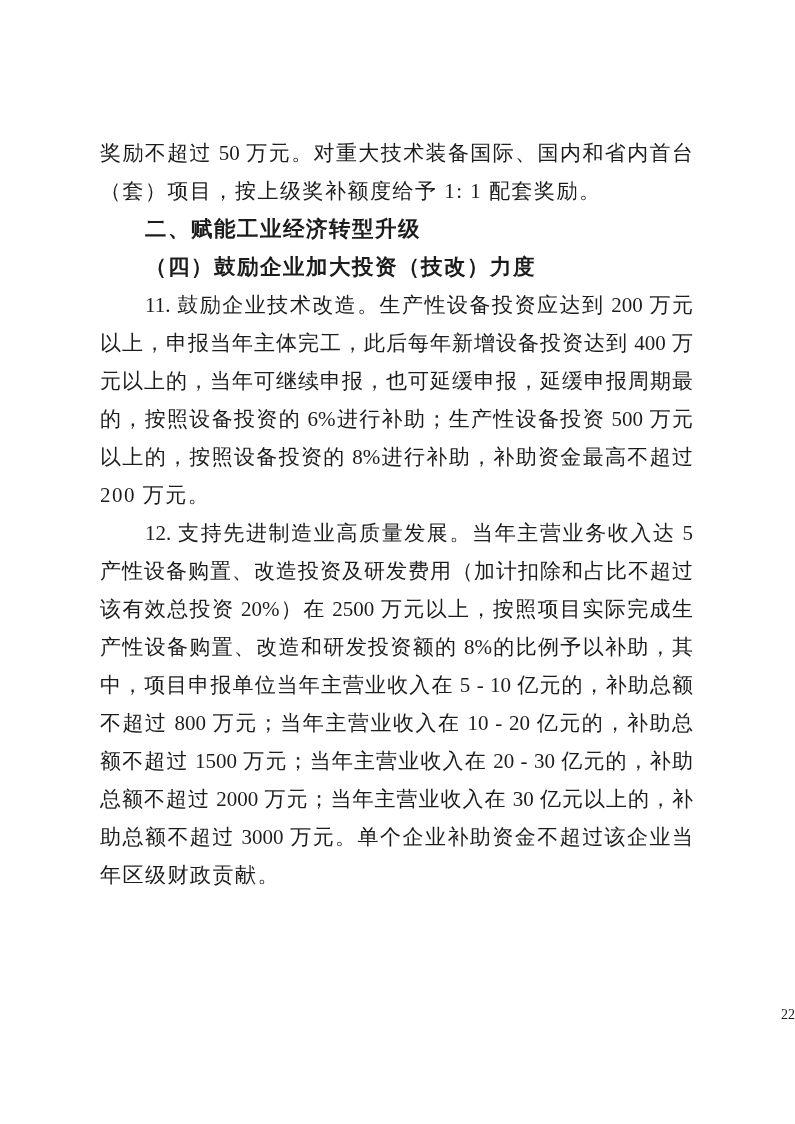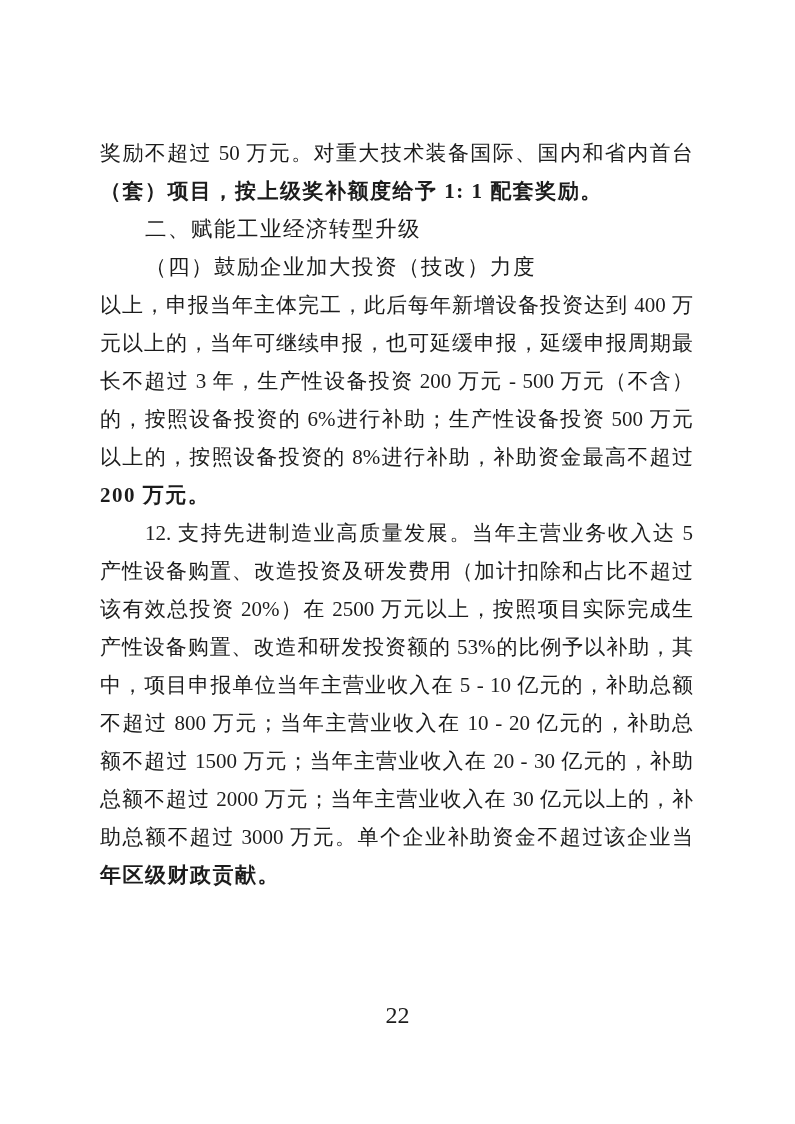--- a/index.html
+++ b/index.html
@@ -26,59 +26,58 @@
     font-size: 21px;
     color: #1c1c1c;
   }
   .justify {
     text-align: justify;
     text-align-last: justify;
   }
   .end {
     text-align: left;
     letter-spacing: 1.5px;
-    font-weight: bold;
   }
   .indent { padding-left: 45px; }
   .heading {
     font-family: "Liberation Sans", "DejaVu Sans", sans-serif;
-    font-weight: 400;
+    font-weight: 700;
     font-size: 21.5px;
     letter-spacing: 1.5px;
     text-align: left;
   }
   .page-number {
     position: absolute;
     left: 0; top: 1001px;
     width: 795px;
-    text-align: center;
-    font-size: 24px;
+    text-align: right;
+    font-size: 14px;
     line-height: 28px;
     color: #1c1c1c;
   }
 </style>
 </head>
 <body>
 
 <div class="page">
   <div class="content">
     <div class="line justify">奖励不超过 50 万元。对重大技术装备国际、国内和省内首台</div>
     <div class="line end">（套）项目，按上级奖补额度给予 1: 1 配套奖励。</div>
     <div class="line heading indent">二、赋能工业经济转型升级</div>
     <div class="line heading indent">（四）鼓励企业加大投资（技改）力度</div>
+    <div class="line justify indent">11. 鼓励企业技术改造。生产性设备投资应达到 200 万元</div>
     <div class="line justify">以上，申报当年主体完工，此后每年新增设备投资达到 400 万</div>
     <div class="line justify">元以上的，当年可继续申报，也可延缓申报，延缓申报周期最</div>
-    <div class="line justify">长不超过 3 年，生产性设备投资 200 万元 - 500 万元（不含）</div>
     <div class="line justify">的，按照设备投资的 6%进行补助；生产性设备投资 500 万元</div>
     <div class="line justify">以上的，按照设备投资的 8%进行补助，补助资金最高不超过</div>
     <div class="line end">200 万元。</div>
     <div class="line justify indent">12. 支持先进制造业高质量发展。当年主营业务收入达 5</div>
     <div class="line justify">产性设备购置、改造投资及研发费用（加计扣除和占比不超过</div>
     <div class="line justify">该有效总投资 20%）在 2500 万元以上，按照项目实际完成生</div>
-    <div class="line justify">产性设备购置、改造和研发投资额的 53%的比例予以补助，其</div>
+    <div class="line justify">产性设备购置、改造和研发投资额的 8%的比例予以补助，其</div>
     <div class="line justify">中，项目申报单位当年主营业收入在 5 - 10 亿元的，补助总额</div>
     <div class="line justify">不超过 800 万元；当年主营业收入在 10 - 20 亿元的，补助总</div>
     <div class="line justify">额不超过 1500 万元；当年主营业收入在 20 - 30 亿元的，补助</div>
     <div class="line justify">总额不超过 2000 万元；当年主营业收入在 30 亿元以上的，补</div>
     <div class="line justify">助总额不超过 3000 万元。单个企业补助资金不超过该企业当</div>
     <div class="line end">年区级财政贡献。</div>
   </div>
   <div class="page-number">22</div>
 </div>
 

